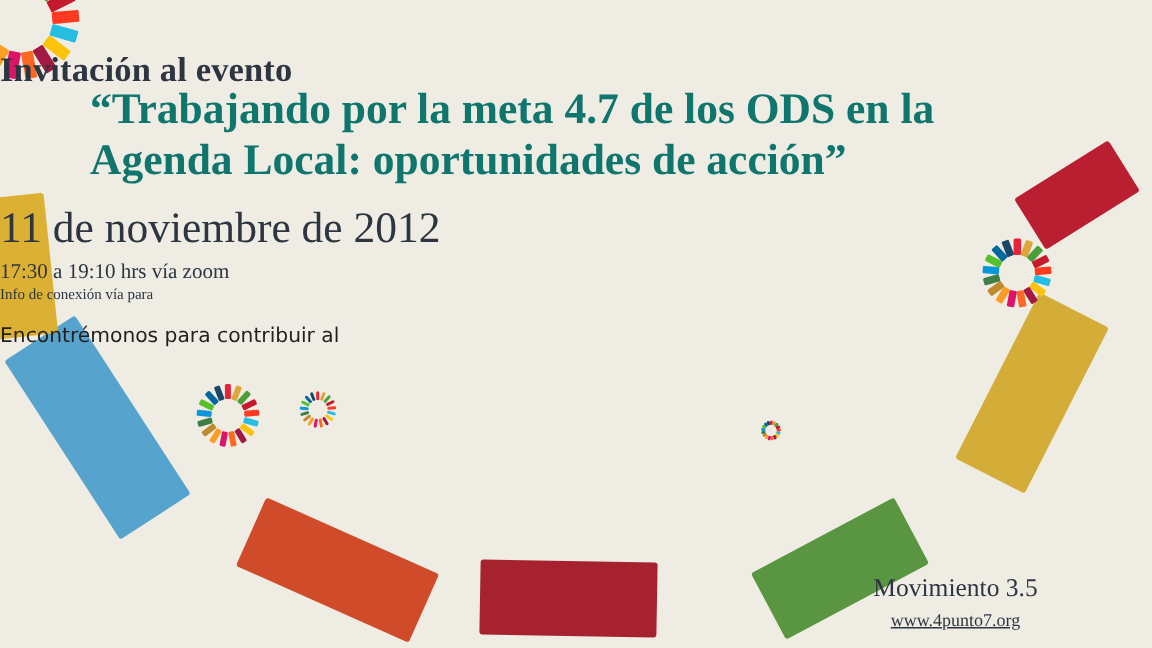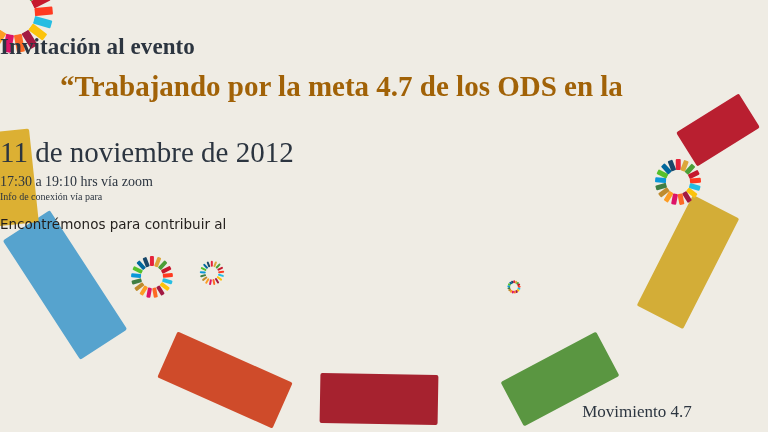--- a/index.html
+++ b/index.html
@@ -76,25 +76,25 @@
     left: 0; right: 0;
     top: 34px;
     font-size: 23px;
     font-weight: bold;
     color: #2c3540;
     letter-spacing: 0.1px;
   }
   .title {
     position: absolute;
     left: 60px; right: 60px;
-    top: 70px;
+    top: 57px;
     font-size: 29px;
     font-weight: bold;
     line-height: 1.17;
-    color: #a16207;
+    color: #0f766e;
   }
   .date {
     position: absolute;
     left: 0; right: 0;
     top: 136px;
     font-size: 29px;
     color: #2c3540;
   }
   .time {
     position: absolute;
@@ -263,29 +263,31 @@
         <div class="spoke" style="width: 3.22px; height: 1.6px; background: rgb(25, 72, 106); transform: rotate(248.824deg) translate(3.64px, -0.8px);"></div>
         <div class="hole" style="width: 7.14px; height: 7.14px;"></div>
       </div>
     </div>
 
   <div class="content">
     <div class="kicker">Invitación al evento</div>
 
     <div class="title">
       <div>“Trabajando por la meta 4.7 de los ODS en la</div>
+      <div>Agenda Local: oportunidades de acción”</div>
     </div>
 
     <div class="date">11 de noviembre de 2012</div>
     <div class="time">17:30 a 19:10 hrs vía zoom</div>
     <div class="conn">Info de conexión vía para</div>
 
     <div class="body-copy">
       <div>Encontrémonos para contribuir al</div>
     </div>
 
   </div>
 
   <div class="footer">
-    <div class="brand">Movimiento 4.7</div>
+    <div class="brand">Movimiento 3.5</div>
+    <span class="lnk">www.4punto7.org</span>
   </div>
 
 </div>
 
 </body></html>

